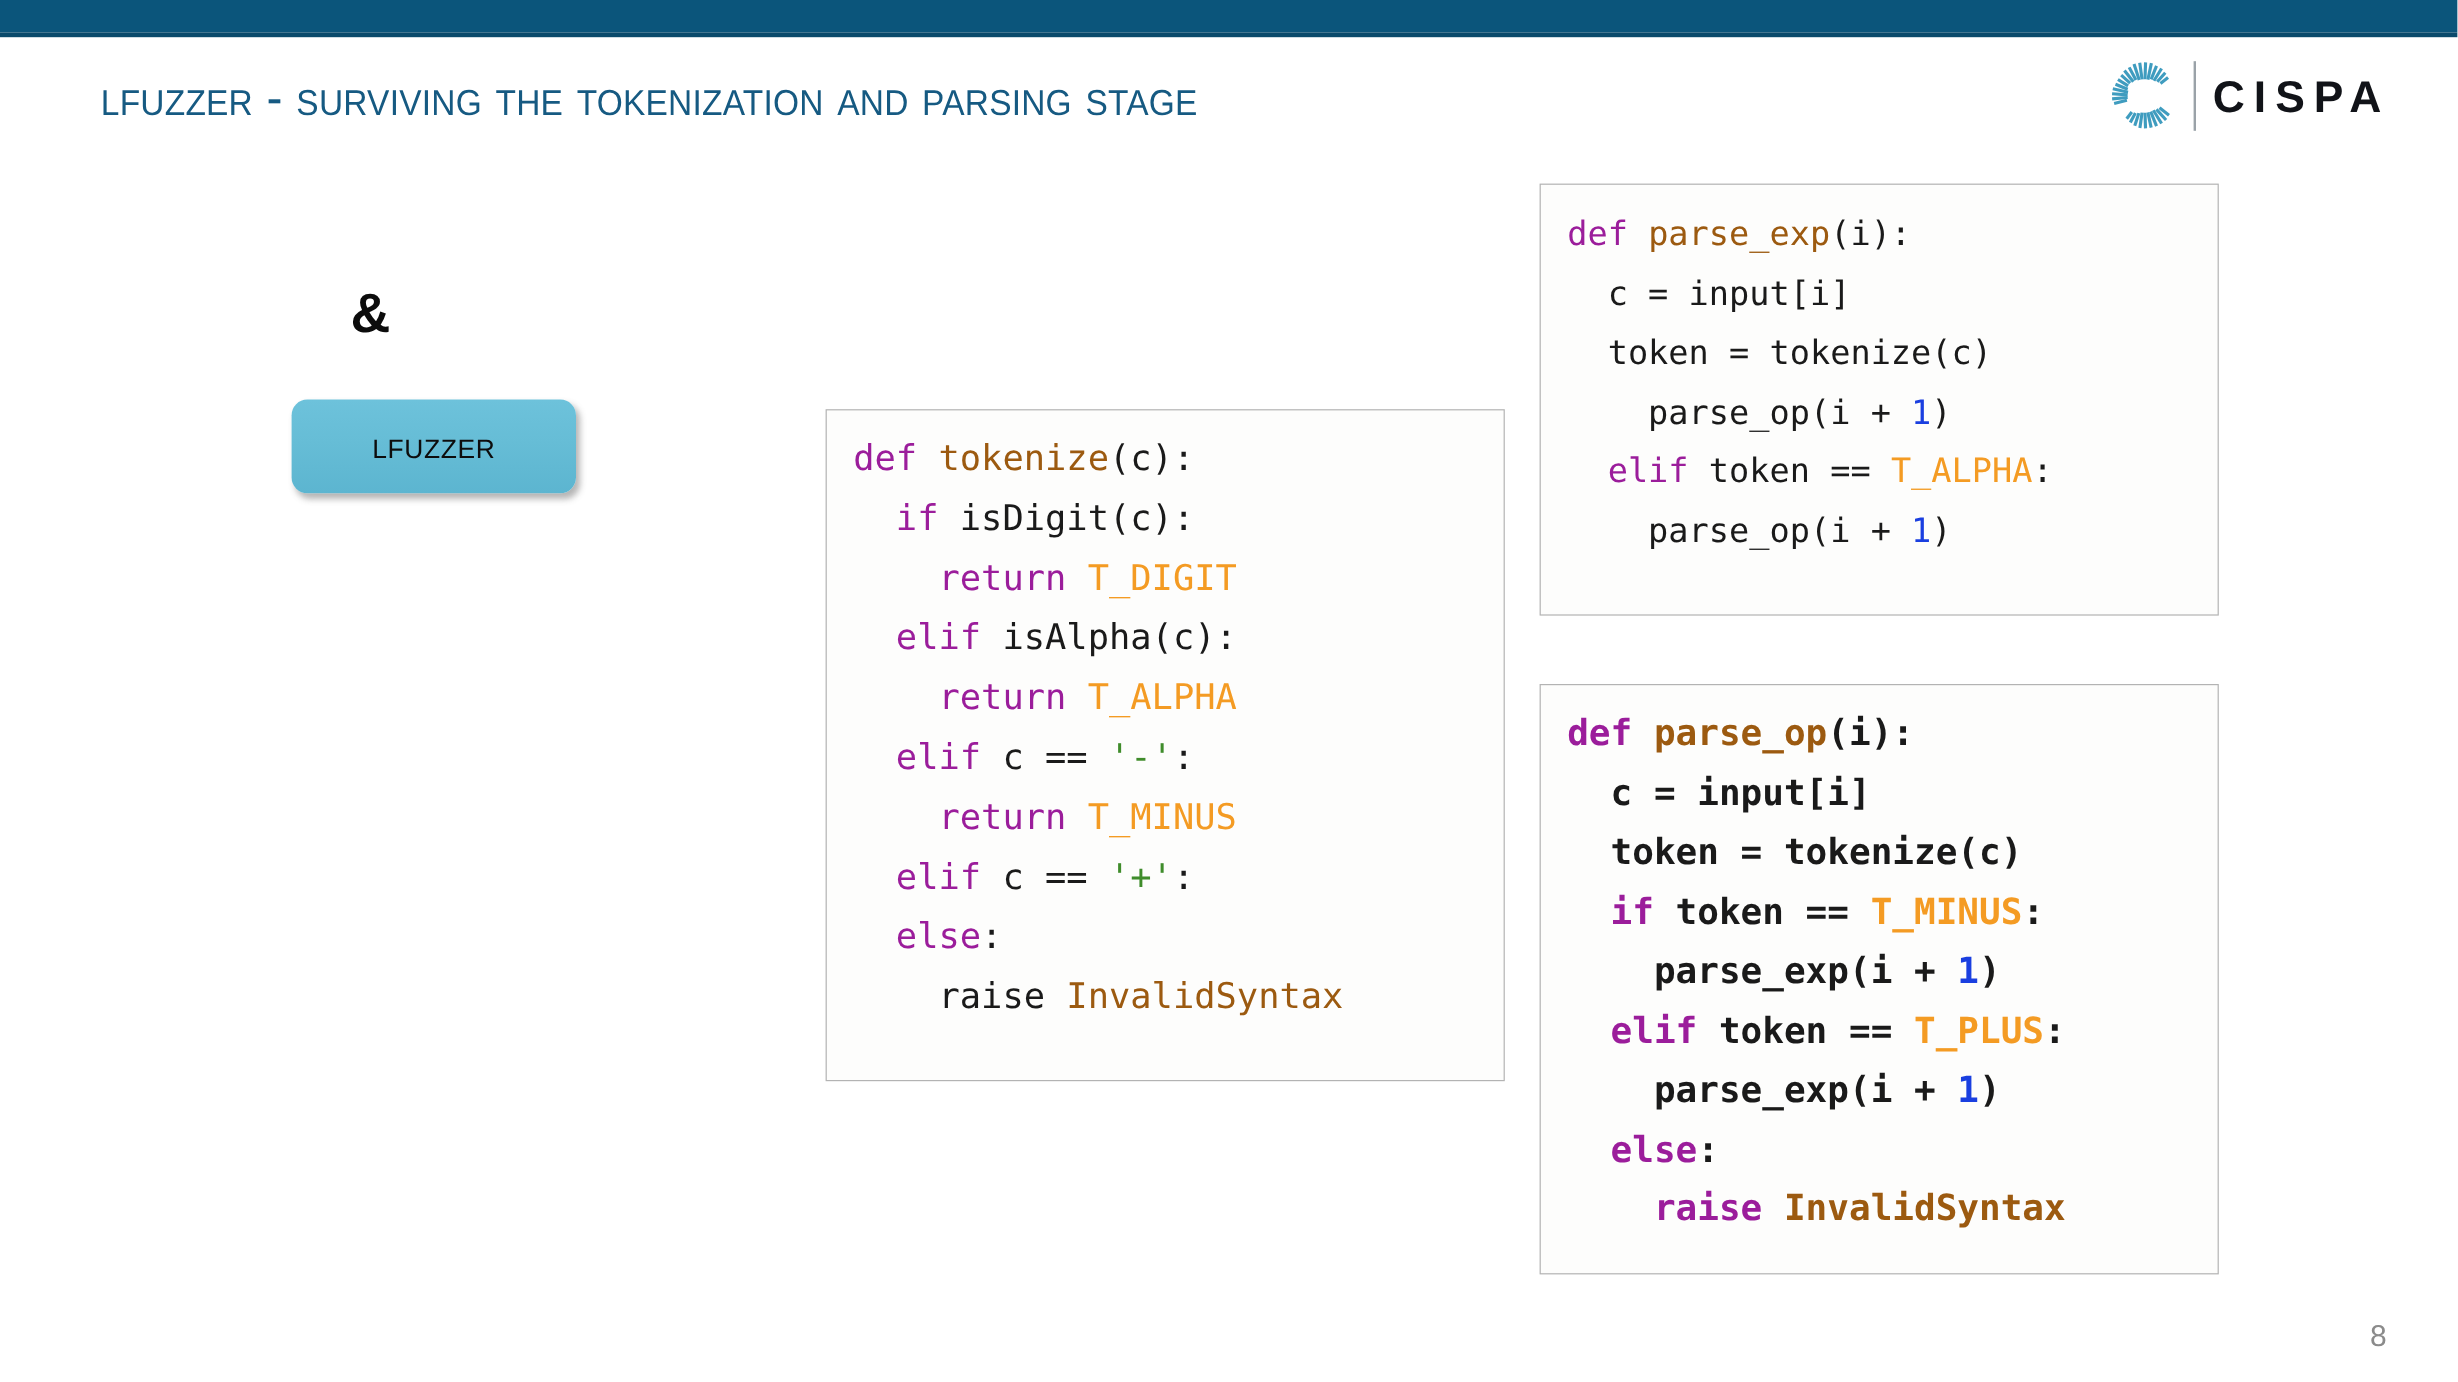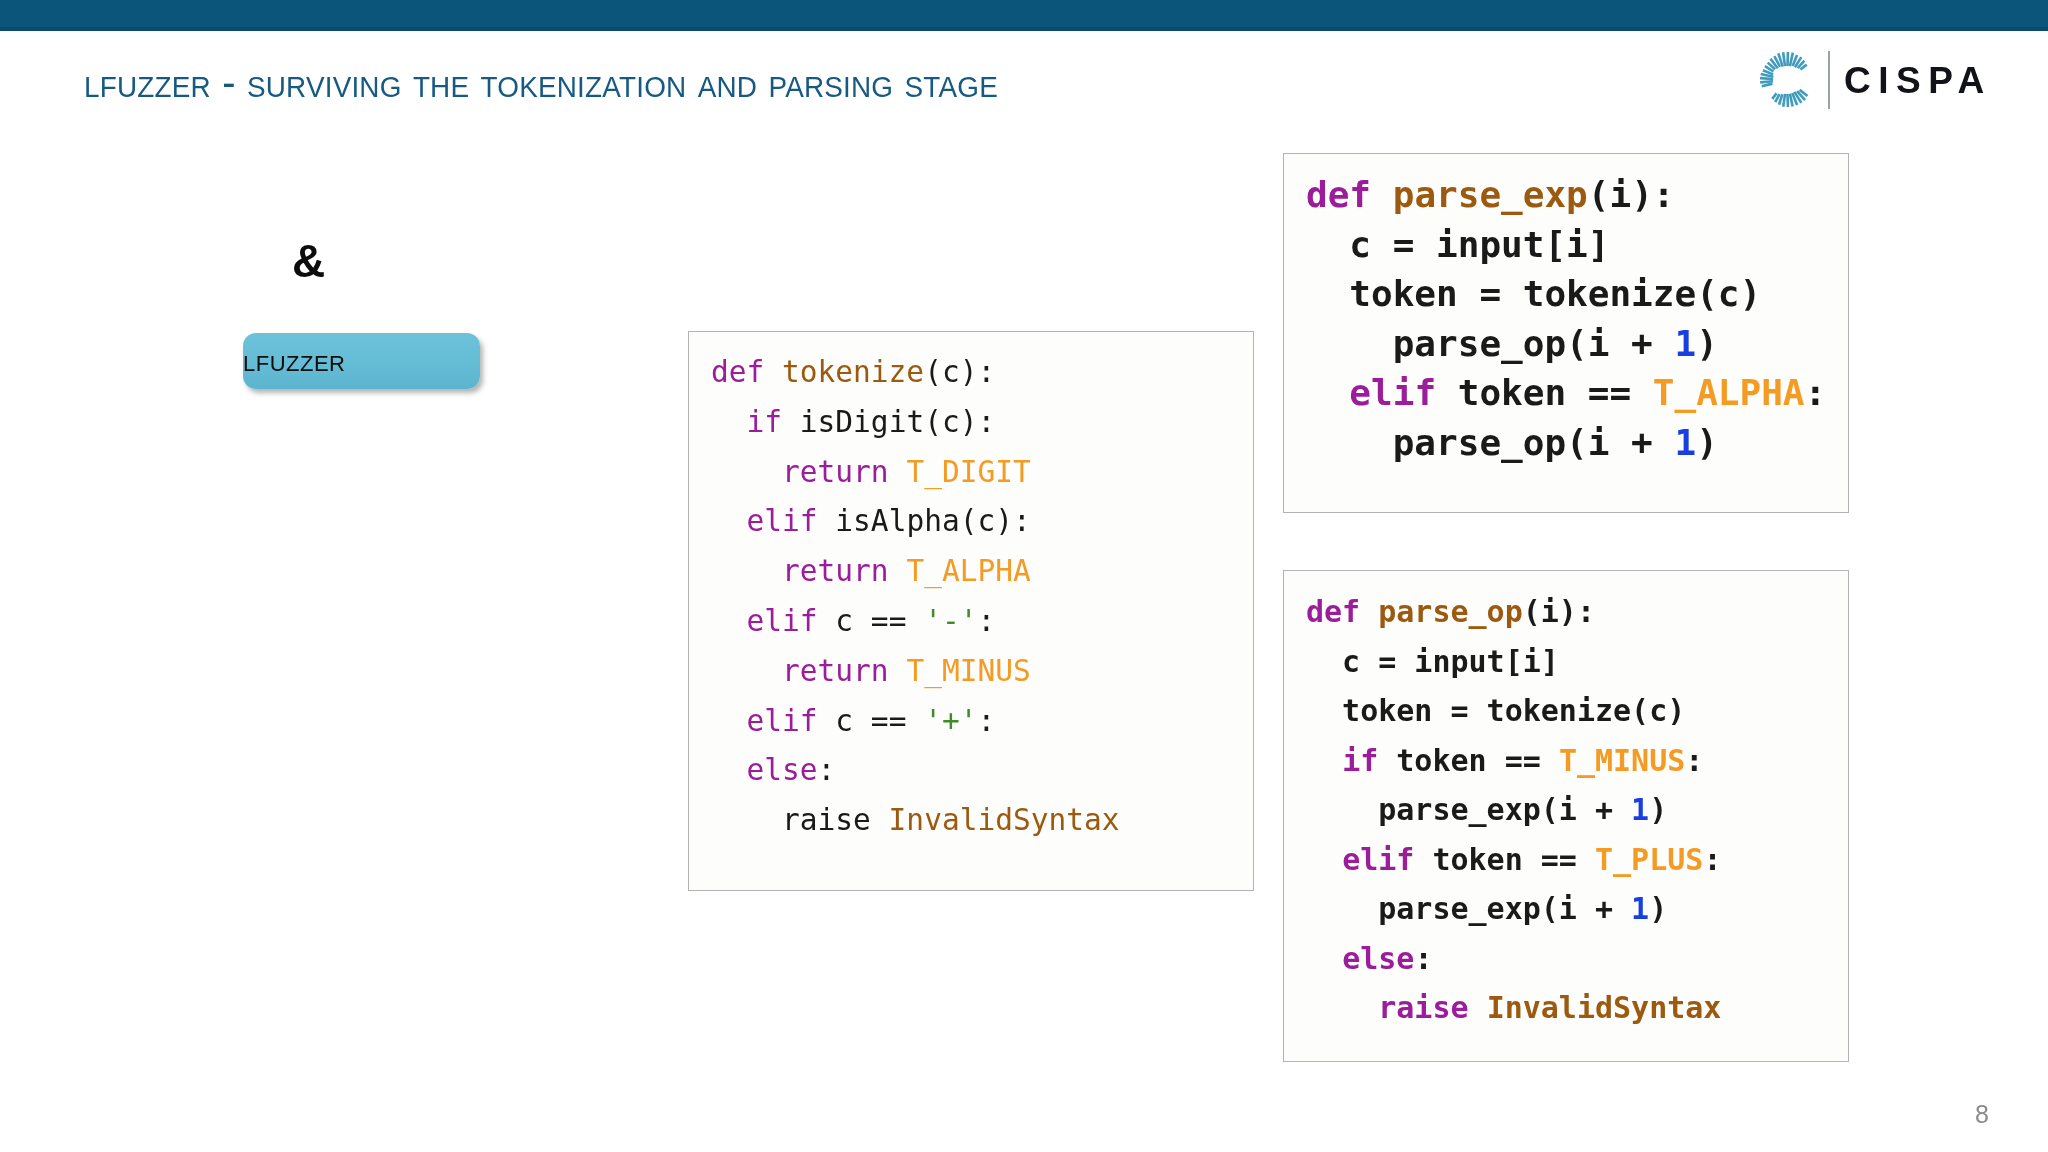--- a/index.html
+++ b/index.html
@@ -63,54 +63,54 @@
   .ampersand{
     position:absolute;left:292px;top:238px;
     font-family:"Liberation Sans",sans-serif;
     font-size:46px;font-weight:700;color:#0c0c0c;
     line-height:1;
   }
 
   
   .lfuzzer-box{
     position:absolute;left:243px;top:333px;
-    width:237px;height:56px;
+    width:237px;height:78px;
     border-radius:13px;
     background:linear-gradient(180deg,#6dc2db 0%,#66bdd6 45%,#5cb5d0 100%);
     box-shadow:3px 4px 5px rgba(90,90,90,.45);
-    display:flex;align-items:center;justify-content:flex-start;
+    display:flex;align-items:center;justify-content:center;
   }
   .lfuzzer-label{
     font-family:"Liberation Sans",sans-serif;
     font-size:31px;color:#0d0d0d;
     font-variant:small-caps;text-transform:lowercase;
     letter-spacing:.5px;
   }
 
   
   .code-box{
     position:absolute;
     border:1.6px solid #b3b3b3;
     background:#fdfdfc;
     box-sizing:border-box;
     padding:16px 22px 18px 22px;
     font-family:"DejaVu Sans Mono","Liberation Mono",monospace;
   }
-  #box-tokenize{left:688px;top:331px;width:566px;height:560px;}
+  #box-tokenize{left:688px;top:341px;width:566px;height:560px;}
   #box-parse-exp{left:1283px;top:153px;width:566px;height:360px;}
   #box-parse-op{left:1283px;top:570px;width:566px;height:492px;font-weight:bold;}
 
   .code-line{
     font-size:30px;
     line-height:49.5px;
     white-space:pre;
     color:#1a1a1a;
   }
   #box-tokenize .code-line{font-size:29.5px;line-height:49.8px;}
-  #box-parse-exp .code-line{font-size:36px;line-height:49.5px;font-weight:bold;}
+  #box-parse-exp .code-line{font-size:28px;line-height:49.5px;}
   #box-parse-op .code-line{font-size:30px;line-height:49.5px;}
 
   .tk-kw  {color:#9b1d9b;}
   .tk-fn  {color:#9c5a10;}
   .tk-const{color:#f49b23;}
   .tk-str {color:#3f8c2b;}
   .tk-num {color:#1a3fe0;}
   .tk-plain{color:#1a1a1a;}
 
   

